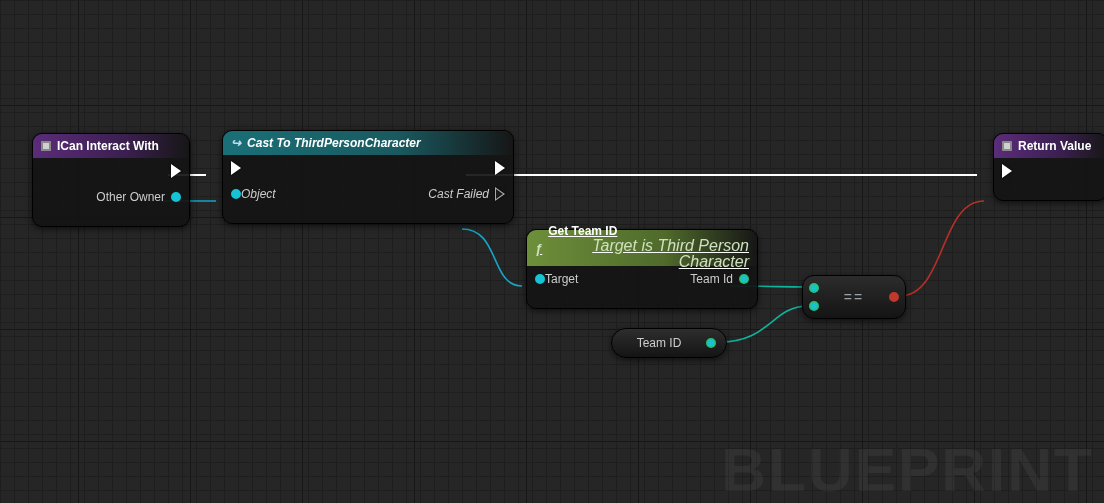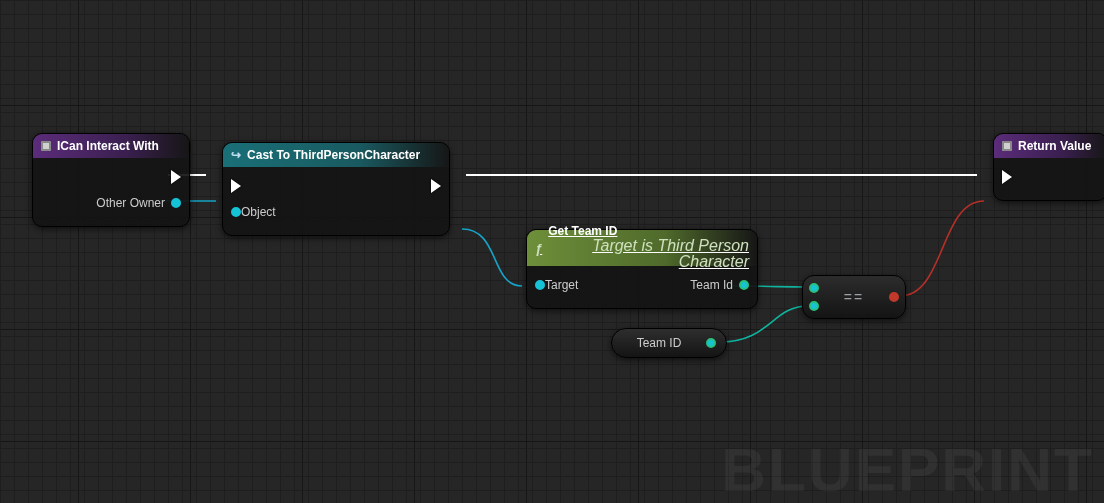--- a/index.html
+++ b/index.html
@@ -54,21 +54,21 @@
     font-weight: 600;
     font-size: 12px;
     color: #fff;
   }
   .hdr-purple { background: linear-gradient(90deg, #5b2c7a 0%, #3a1f4f 60%, #161616 100%); }
   .hdr-teal   { background: linear-gradient(90deg, #1a6f77 0%, #195a60 60%, #161616 100%); }
   .hdr-green  { background: linear-gradient(90deg, #6e8f3a 0%, #4f6a2b 60%, #161616 100%); text-decoration: underline; }
   .header .subtitle { font-size: 16px; font-style: italic; color: #cfe0be; font-weight: 400; text-align: right; }
   .header .col { display:flex; flex-direction:column; line-height: 1.05; }
   .body { padding: 6px 8px 10px; }
-  .row { display:flex; justify-content: space-between; align-items:center; height: 26px; }
+  .row { display:flex; justify-content: space-between; align-items:flex-start; height: 26px; }
   .in { display:flex; align-items:center; }
   .out { display:flex; align-items:center; gap:6px; justify-content:flex-end; flex:1; }
   .exec-pin {
     width: 0; height: 0;
     border-top: 7px solid transparent;
     border-bottom: 7px solid transparent;
     border-left: 10px solid #fff;
     filter: drop-shadow(0 0 1px #000);
   }
   .exec-pin.hollow {
@@ -168,38 +168,42 @@
     <div class="row">
       <span class="in"></span>
       <span class="out">
         <span>Other Owner</span>
         <span class="data-pin filled"></span>
       </span>
     </div>
   </div>
 </div>
 
-<div class="node" style="left:204px; top:142px; width:228px;">
+<div class="node" style="left:204px; top:130px; width:292px;font-style:italic;">
   <div class="header hdr-teal">
     <span class="cast-icon"></span>
     <span>Cast To ThirdPersonCharacter</span>
   </div>
   <div class="body">
     <div class="row">
       <span class="in">
           <span class="exec-pin"></span>
         </span>
       <span class="out">
           <span class="exec-pin"></span>
         </span>
     </div>
     <div class="row">
       <span class="in">
         <span class="data-pin filled"></span>
         <span>Object</span>
+      </span>
+      <span class="out">
+        <span>Cast Failed</span>
+        <span class="exec-pin hollow"></span>
       </span>
     </div>
   </div>
 </div>
 
 <div class="node" style="left:508px; top:229px; width:232px;">
   <div class="header hdr-green" style="height:36px;">
     <span class="fx-icon"></span>
     <span class="col">
       <span>Get Team ID</span>

